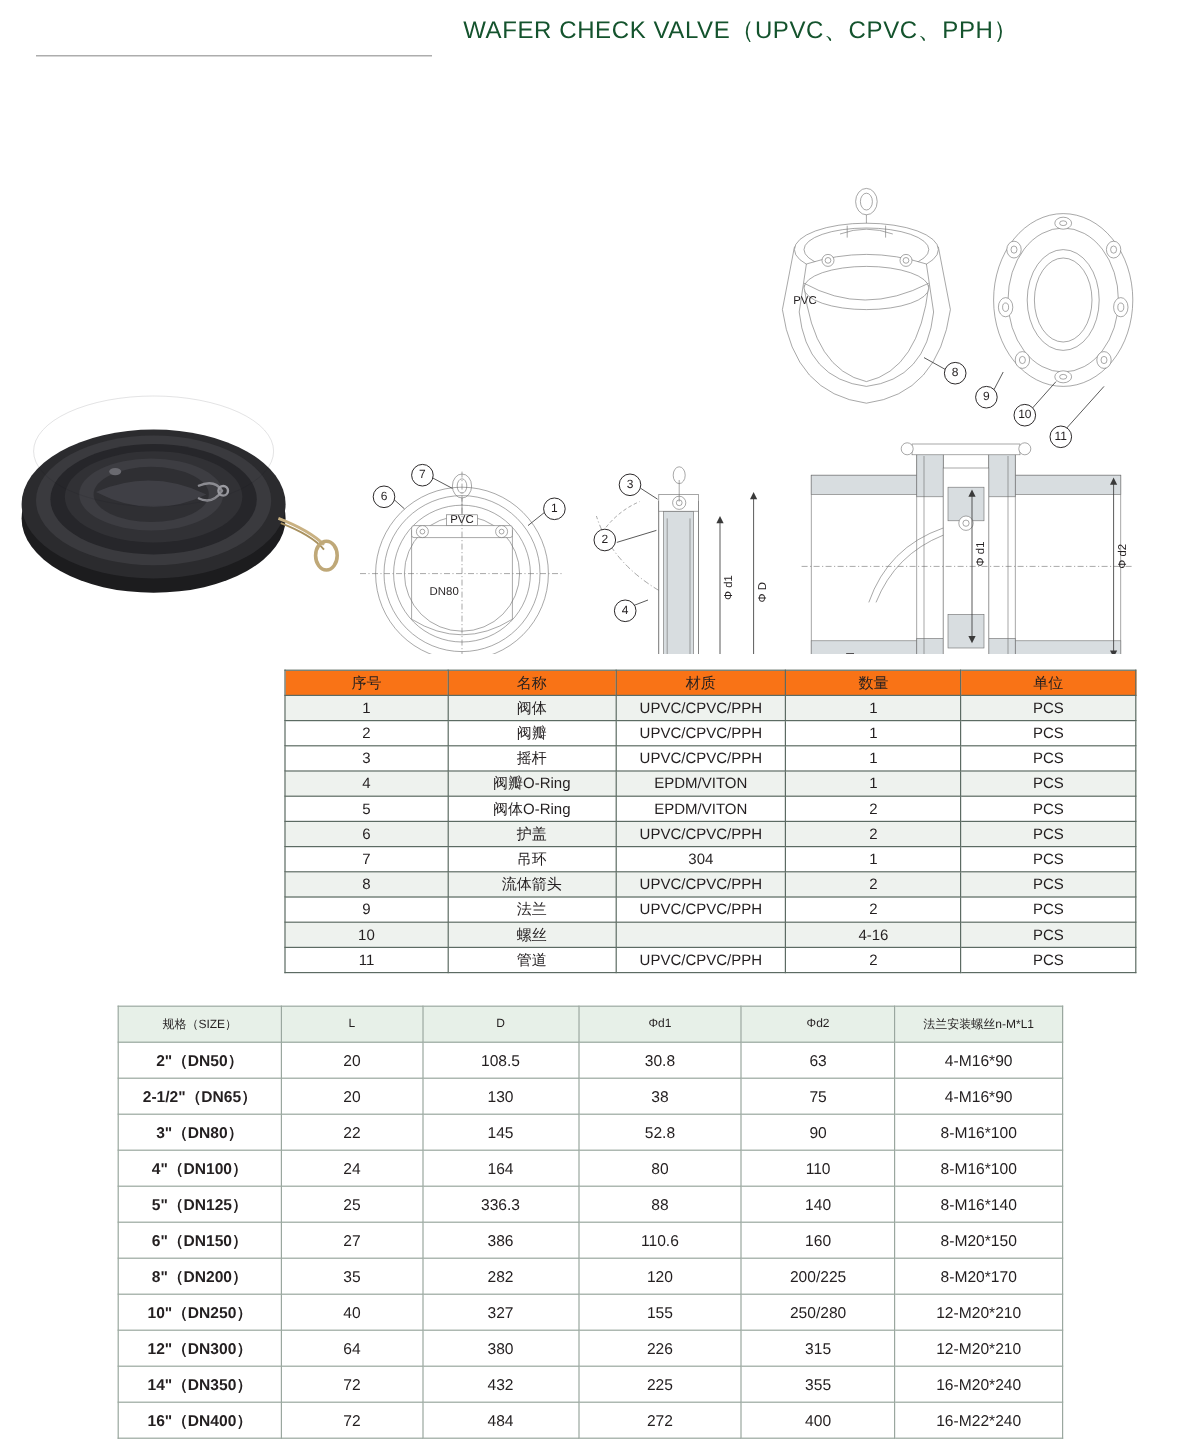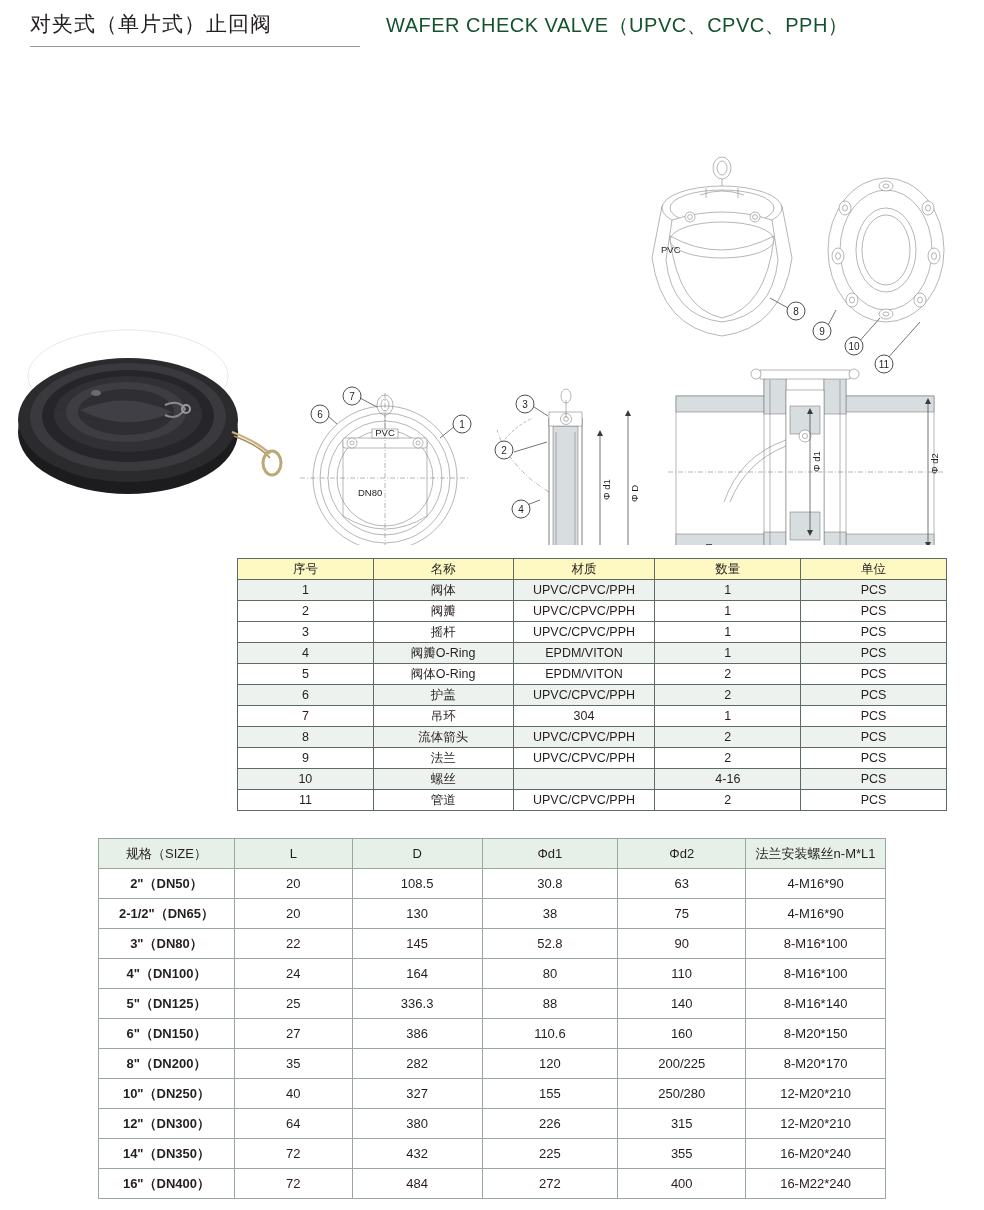--- a/index.html
+++ b/index.html
@@ -74,21 +74,21 @@
   }
   .parts-table th, .parts-table td {
     border: 1px solid #5c6b63;
     text-align: center;
     height: 20px;
     line-height: 20px;
     padding: 0;
     font-weight: normal;
   }
   .parts-table thead th {
-    background: #fef9c3;
+    background: #f97316;
     font-size: 12.5px;
   }
   .parts-table tbody tr.alt td {
     background: #eef2ee;
   }
   .parts-table col.c1 { width: 136px; }
   .parts-table col.c2 { width: 140px; }
   .parts-table col.c3 { width: 142px; }
   .parts-table col.c4 { width: 146px; }
   .parts-table col.c5 { width: 146px; }
@@ -102,21 +102,21 @@
   .size-table th, .size-table td {
     border: 1px solid #9aa79f;
     text-align: center;
     height: 29px;
     padding: 0;
     font-size: 13px;
     font-weight: normal;
   }
   .size-table thead th {
     background: #e7f0e8;
-    font-size: 13px;
+    font-size: 10px;
   }
   .size-table td.first {
     font-weight: bold;
   }
   .size-table col.s1 { width: 136px; }
   .size-table col.s2 { width: 118px; }
   .size-table col.s3 { width: 130px; }
   .size-table col.s4 { width: 136px; }
   .size-table col.s5 { width: 128px; }
   .size-table col.s6 { width: 140px; }
@@ -142,21 +142,20 @@
   .ln { stroke: #3a3a3a; stroke-width: 0.7; fill: none; }
   .lnl { stroke: #6d6d6d; stroke-width: 0.5; fill: none; }
   .lnd { stroke: #6d6d6d; stroke-width: 0.5; fill: none; stroke-dasharray: 5 2 1 2; }
   .fillw { fill: #ffffff; }
   .hatch { fill: #d8dde0; }
 </style>
 </head>
 <body>
 
 <div class="header">
-  <div class="header-cn">对夹式（单片式）止回阀</div>
   <div class="header-rule"></div>
   <div class="header-en">WAFER CHECK VALVE（UPVC、CPVC、PPH）</div>
 </div>
 
 <div class="illus">
 <svg width="984" height="485" viewBox="0 0 984 485" xmlns="http://www.w3.org/2000/svg">
 
   <g>
     <ellipse cx="128" cy="372" rx="110" ry="62" fill="#1c1c1e"></ellipse>
     <ellipse cx="128" cy="360" rx="110" ry="62" fill="#2b2b2e"></ellipse>

